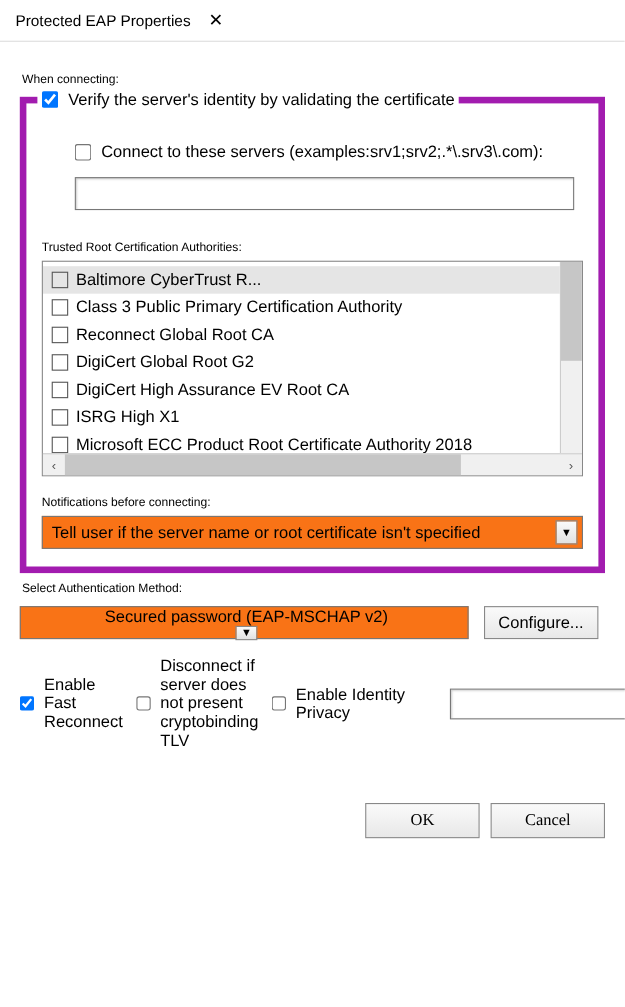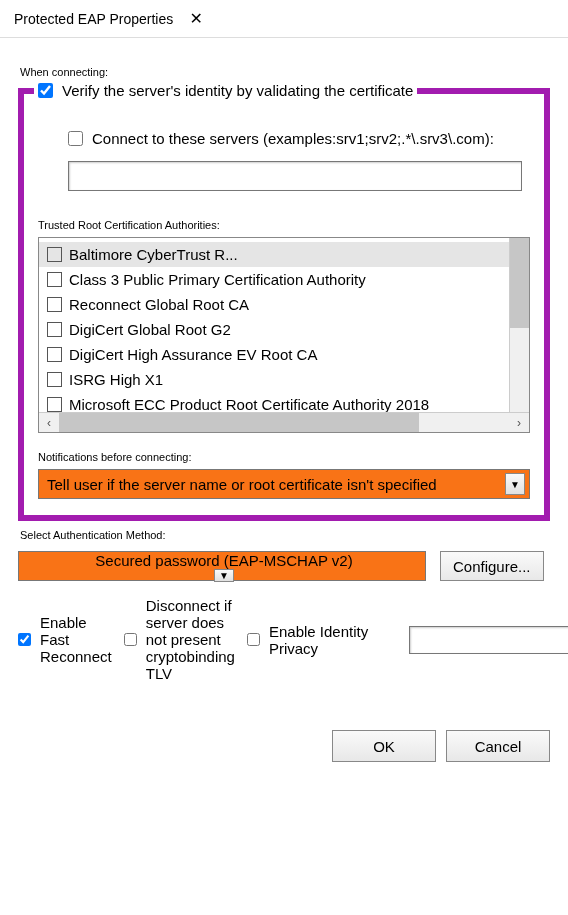--- a/index.html
+++ b/index.html
@@ -146,20 +146,21 @@
     }
     .opts { margin-top: 16px; display: flex; flex-direction: row; gap: 10px; }
     .identity-row { display: flex; align-items: center; gap: 32px; }
     .identity-row .server-box { margin: 0; width: 270px; height: 28px; }
     .footer {
       display: flex;
       gap: 10px;
       justify-content: flex-end;
       padding: 0 18px;
       margin-top: 48px;
+      font-family: Liberation Serif, serif;
     }
     .footer .btn { min-width: 104px; height: 32px; }
   </style>
 </head>
 <body>
 
 <div class="titlebar">
   <div class="title">Protected EAP Properties</div>
   <div class="close-btn">
     <span>✕</span>

